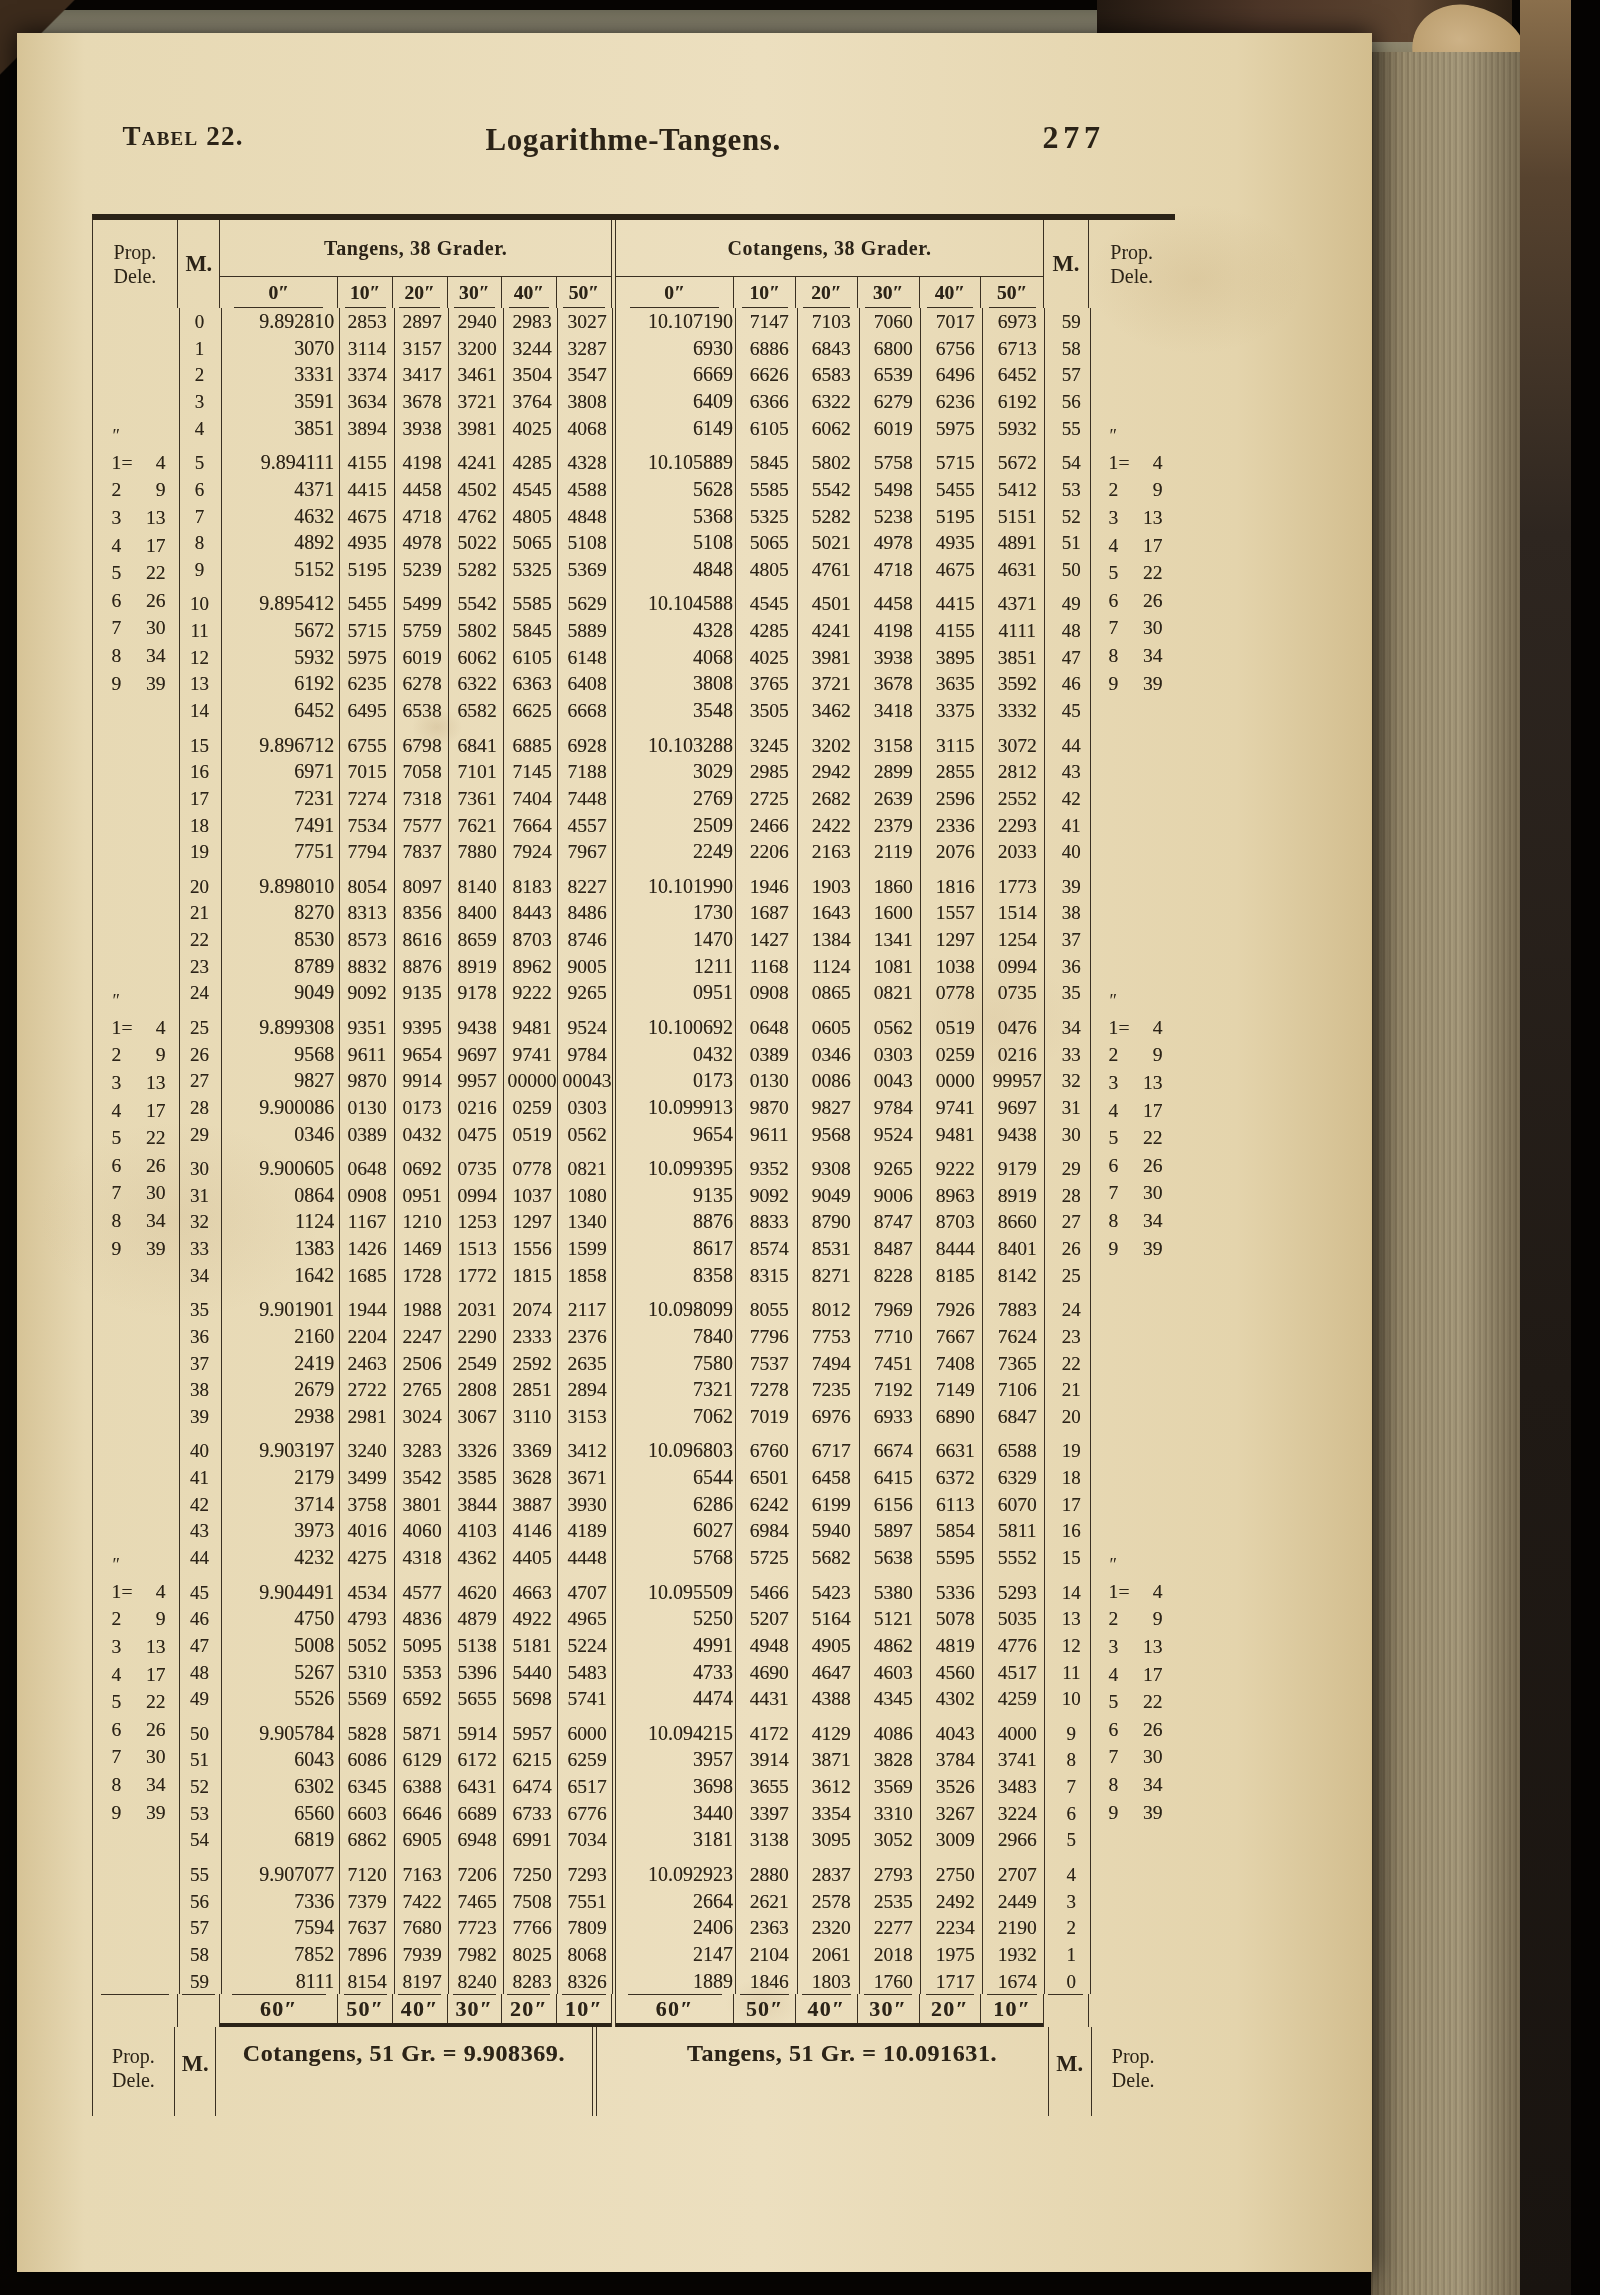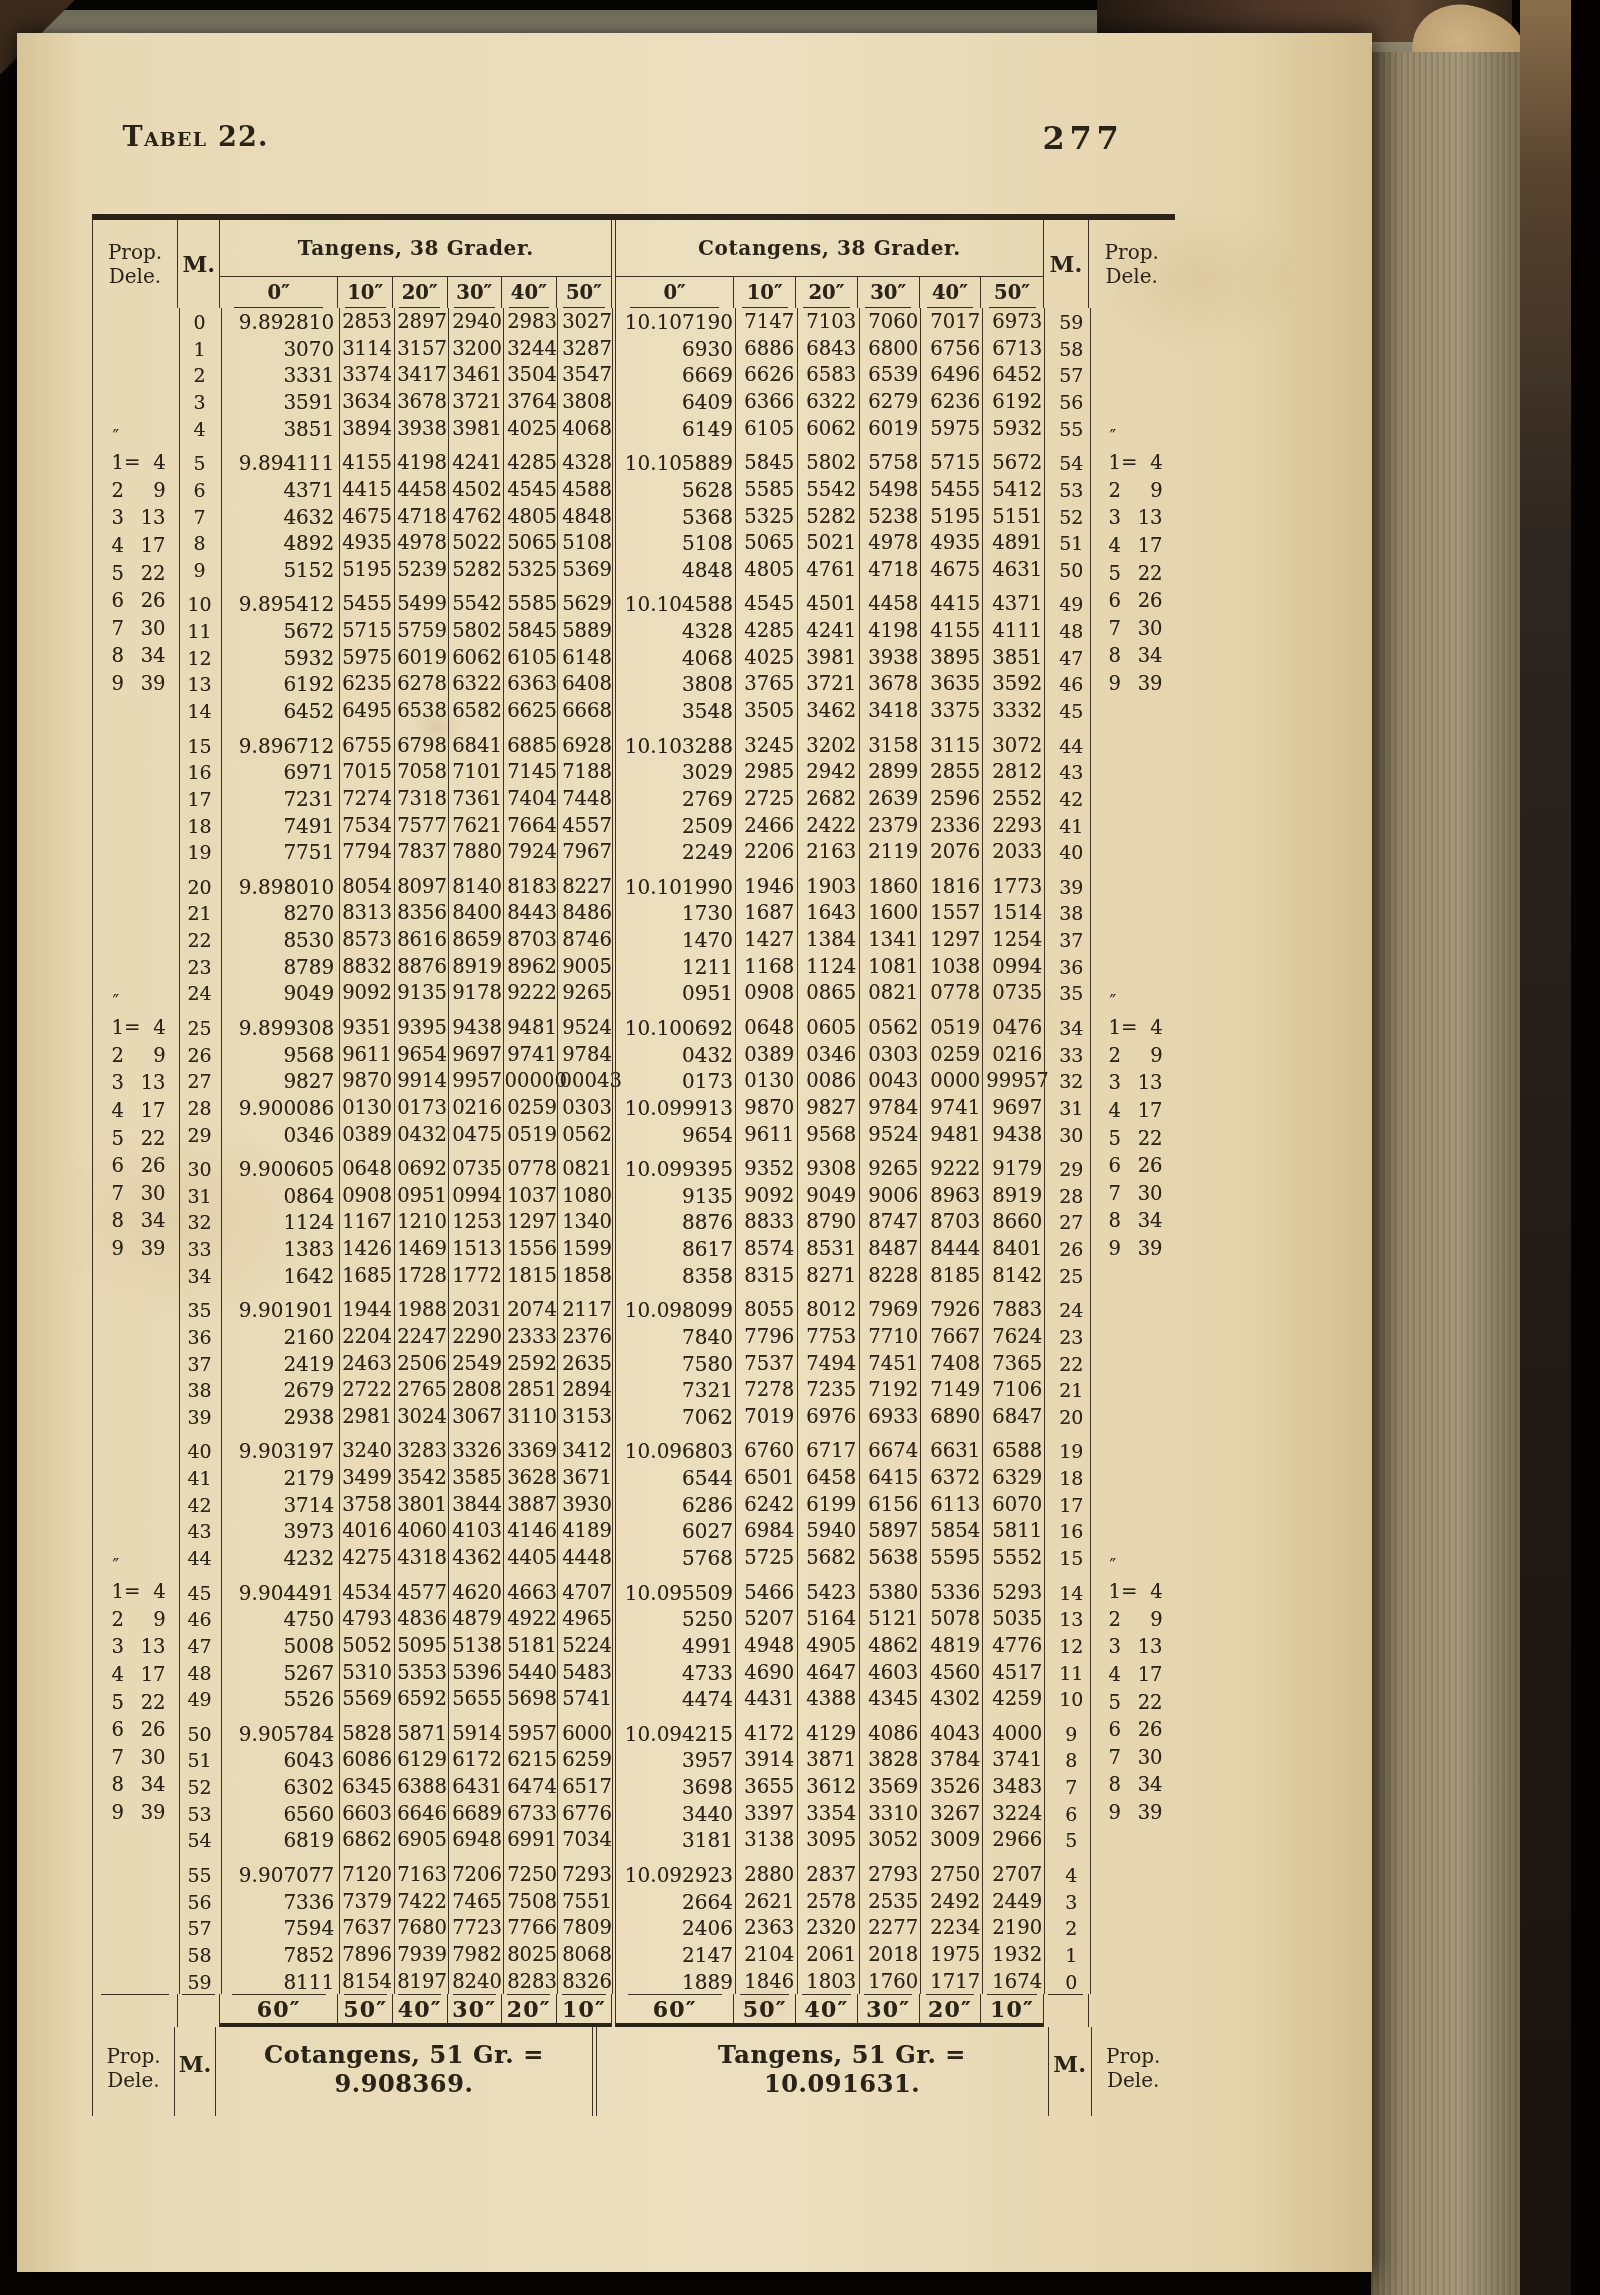--- a/index.html
+++ b/index.html
@@ -4,21 +4,21 @@
 <style>
   :root{
     --ink:#2b2317;
     --line:#44382575;
     --line2:#3a3022;
     --page:#e9dcba;
   }
   *{margin:0;padding:0;box-sizing:border-box;}
   html,body{width:1600px;height:2295px;overflow:hidden;background:#070503;
     font-family:"DejaVu Serif","Liberation Serif",serif;color:var(--ink);}
-  .scene{position:absolute;inset:0;}
+  .scene{position:absolute;inset:0;font-family:Liberation Serif, serif;}
 
   
   .top-edges{position:absolute;left:18px;top:9.5px;width:1418px;height:42px;
     background:linear-gradient(180deg,#6d6a58,#96907a 45%,#8a8268);}
   .cover-top{position:absolute;left:1097px;top:0;width:415px;height:42px;
     background:linear-gradient(90deg,#241a12,#4d3628 40%,#5c4430 75%,#2c2014);}
   .torn-patch{position:absolute;left:1412px;top:6px;width:113px;height:89px;
     background:radial-gradient(ellipse at 40% 40%,#cdb287,#b2946270 70%,transparent 75%),#b89a6a;
     border-radius:45% 55% 60% 40%/50% 45% 55% 50%;transform:rotate(12deg);}
   .corner-tl{position:absolute;left:0;top:0;width:95px;height:89px;
@@ -129,20 +129,21 @@
   <div class="top-edges"></div>
   <div class="cover-top"></div>
   <div class="torn-patch"></div>
   <div class="corner-tl"></div>
   <div class="edge-stack"></div>
   <div class="cover-right"></div>
   <div class="black-right"></div>
 
   <div class="page">
     <div class="tabel-label">Tabel 22.</div>
+    <div class="main-title">Logarithme-Tangens.</div>
     <div class="page-num">277</div>
 
     <div class="table">
 
       <div class="thead">
         <div class="h-cell h-margin">
           <div class="stack">
             <span>Prop.</span>
             <span>Dele.</span>
           </div>

